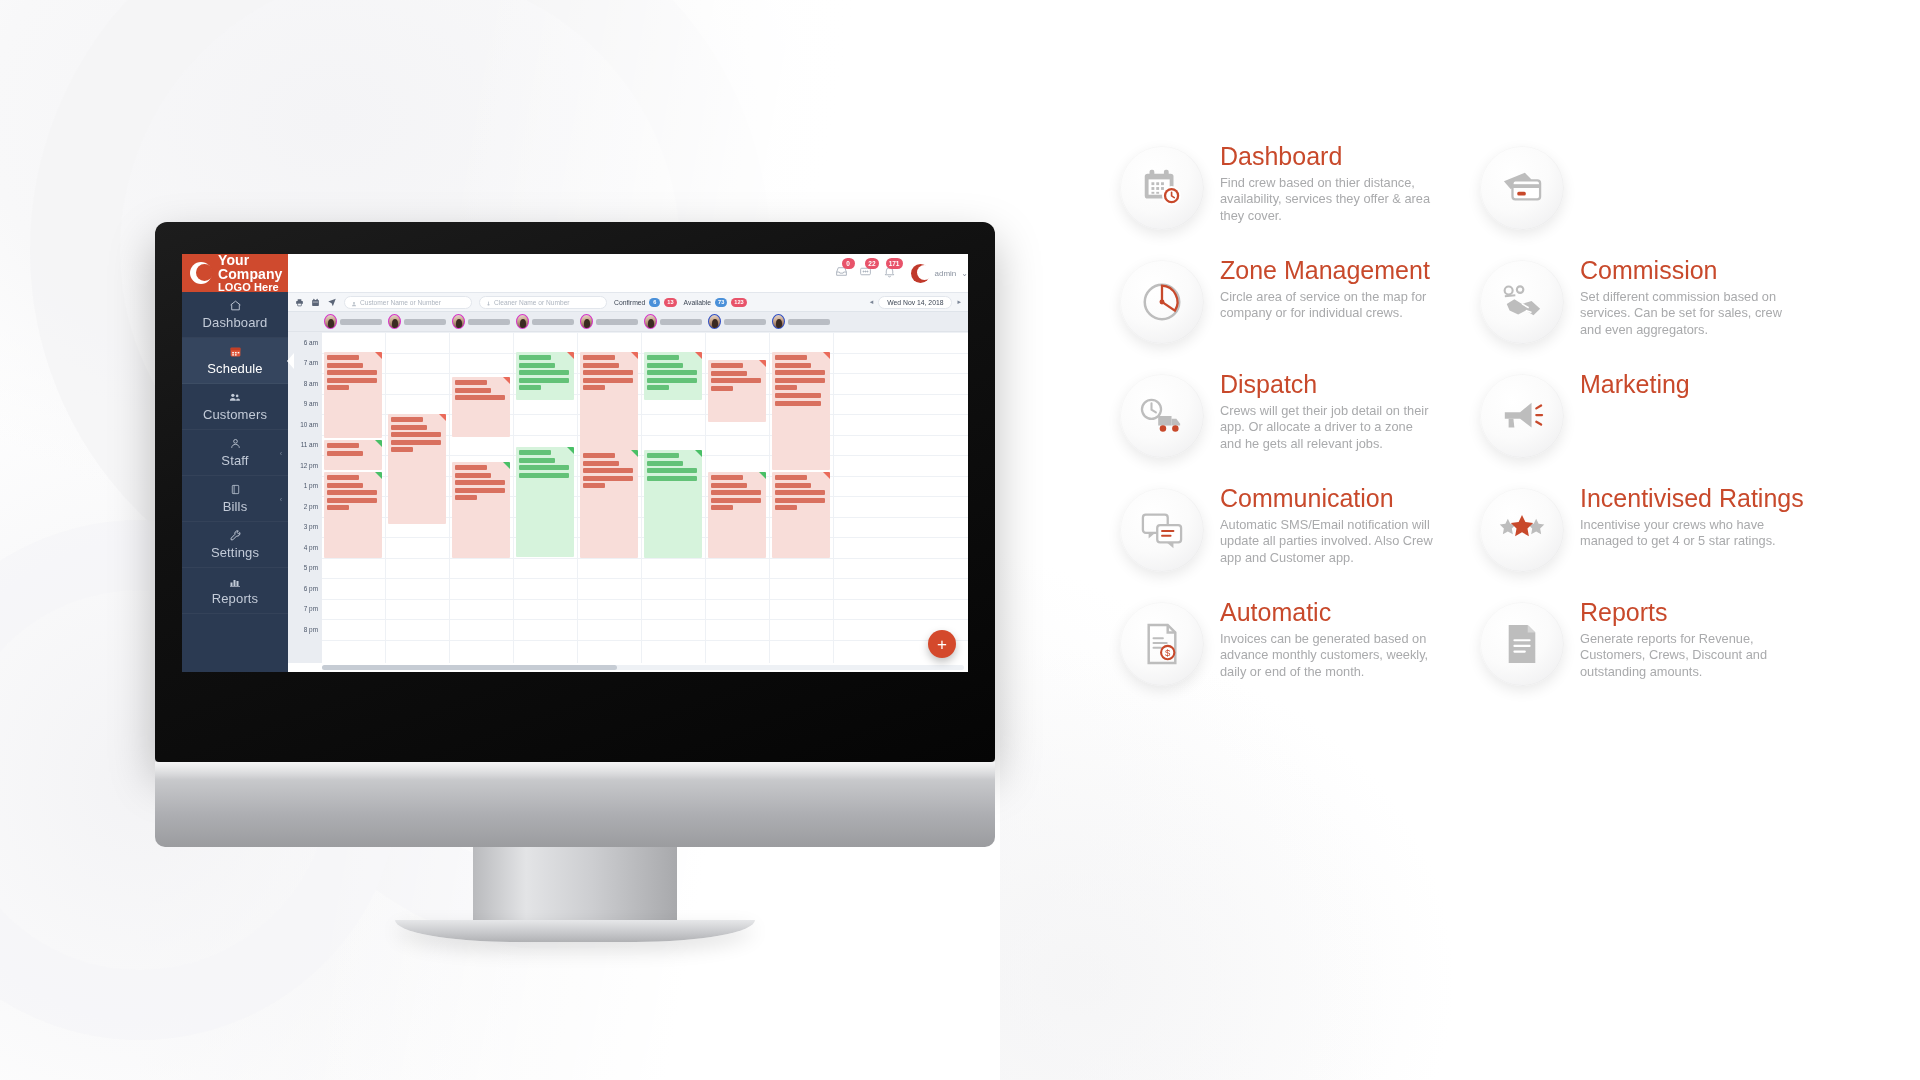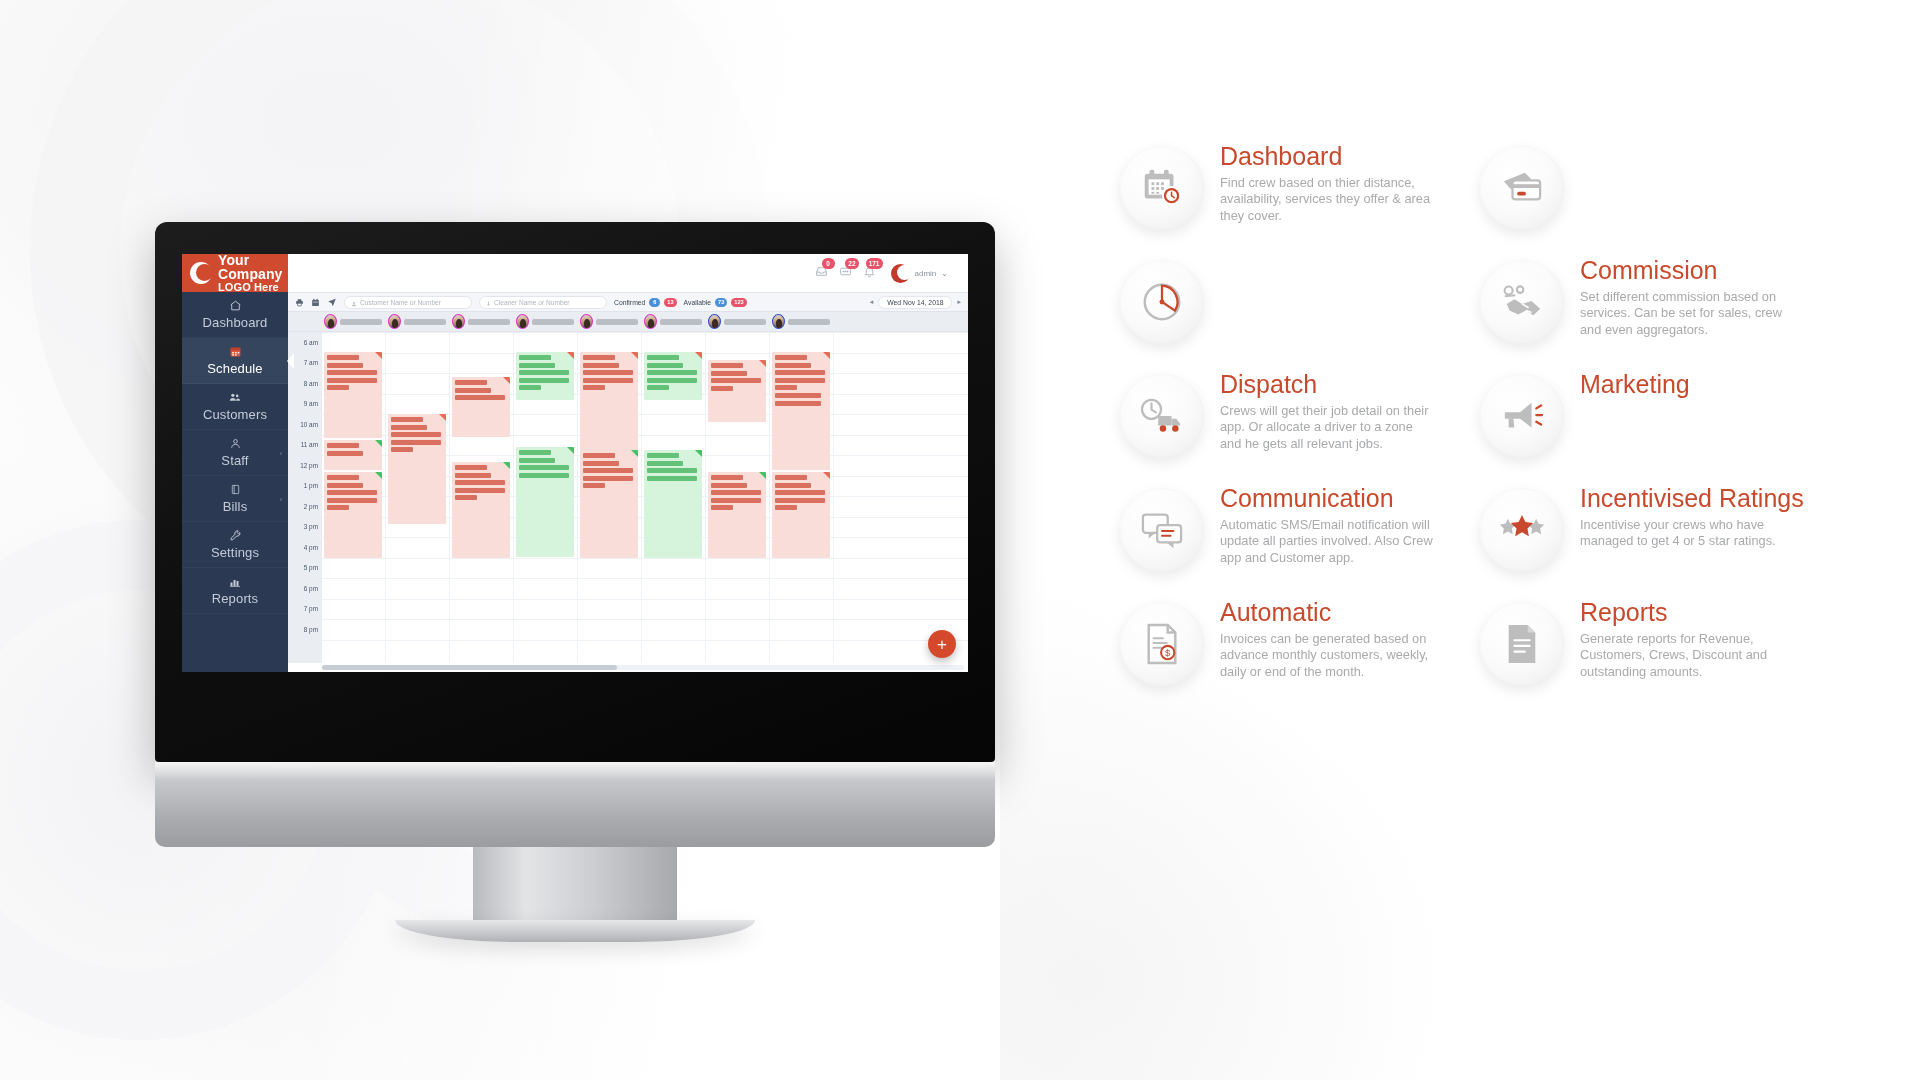--- a/index.html
+++ b/index.html
@@ -96,21 +96,21 @@
   .nav-item.active { background: #35455e; color: #ffffff; }
   .nav-item.active .nav-arrow {
     content: ""; position: absolute; right: -6px; top: 50%; transform: translateY(-50%);
     width: 0; height: 0; border-top: 8px solid transparent; border-bottom: 8px solid transparent;
     border-right: 7px solid #ffffff;
   }
   .nav-caret { position: absolute; right: 6px; top: 50%; transform: translateY(-50%); font-size: 7px; color: #7b879a; }
 
   .app-main { flex: 1; display: flex; flex-direction: column; background: #ffffff; min-width: 0; }
 
-  .topbar { height: 38px; background: #fff; display: flex; align-items: center; justify-content: flex-end; padding-right: 20px; gap: 11px; }
+  .topbar { height: 38px; background: #fff; display: flex; align-items: center; justify-content: flex-end; padding-right: 0; gap: 11px; }
   .top-icon { position: relative; color: #aab2bd; }
   .badge {
     position: absolute; top: -6px; right: -7px; min-width: 13px; height: 11px; padding: 0 3px;
     background: #e8536a; color: #fff; border-radius: 7px; font-size: 6.5px;
     display: flex; align-items: center; justify-content: center; font-weight: bold;
   }
   .user-chunk { display: flex; align-items: center; gap: 5px; margin-left: 4px; }
   .user-avatar { width: 19px; height: 19px; border-radius: 50%; background: #c0392b; position: relative; }
   .user-avatar::after { content:""; position:absolute; right:-2px; top:1px; width:15px; height:15px; border-radius:50%; background:#fff; }
   .user-name { font-size: 8px; color: #8b93a0; }
@@ -673,20 +673,24 @@
         </div>
       </div>
       <div class="feature">
         <div class="f-icon">
           <svg width="46" height="46" viewBox="0 0 48 48">
             <circle cx="24" cy="24" r="18" fill="none" stroke="#bdbdbd" stroke-width="2.6"></circle>
             <path d="M24 24 L24 7 A17 17 0 0 1 37.5 33 Z" fill="none" stroke="#c8492b" stroke-width="2.4"></path>
             <circle cx="24" cy="24" r="2.6" fill="#c8492b"></circle>
           </svg>
         </div>
+        <div class="f-text">
+          <div class="f-title">Zone Management</div>
+          <div class="f-desc">Circle area of service on the map for company or for individual crews.</div>
+        </div>
       </div>
       <div class="feature">
         <div class="f-icon">
           <svg width="46" height="42" viewBox="0 0 48 44">
             <circle cx="10" cy="10" r="4.2" fill="none" stroke="#bdbdbd" stroke-width="2.2"></circle>
             <circle cx="22" cy="9" r="3.4" fill="none" stroke="#bdbdbd" stroke-width="2.2"></circle>
             <path d="M6 16 L17 15" stroke="#bdbdbd" stroke-width="2.2"></path>
             <path d="M8 24 L16 19 L24 24 L34 21 L43 29 L36 36 L28 31 L20 35 L11 31 Z" fill="#bdbdbd"></path>
             <path d="M24 24 L31 28" stroke="#fff" stroke-width="1.6"></path>
             <path d="M28 31 L34 33" stroke="#fff" stroke-width="1.6"></path>

